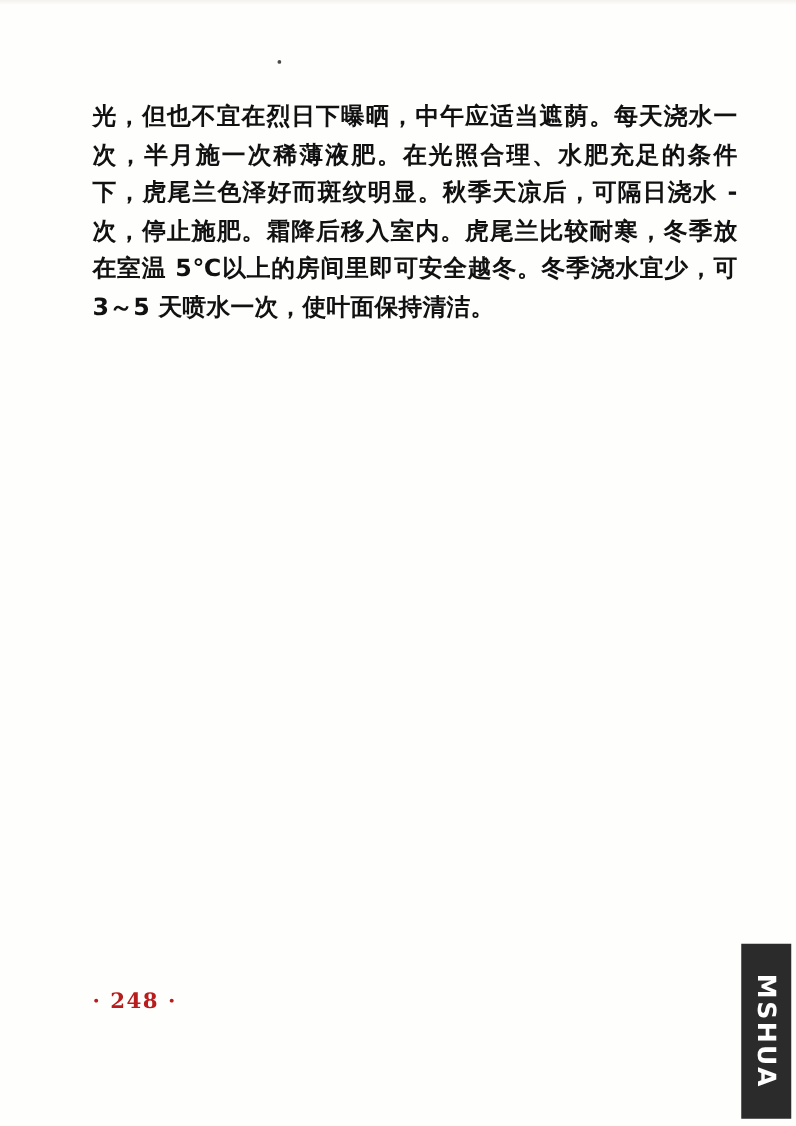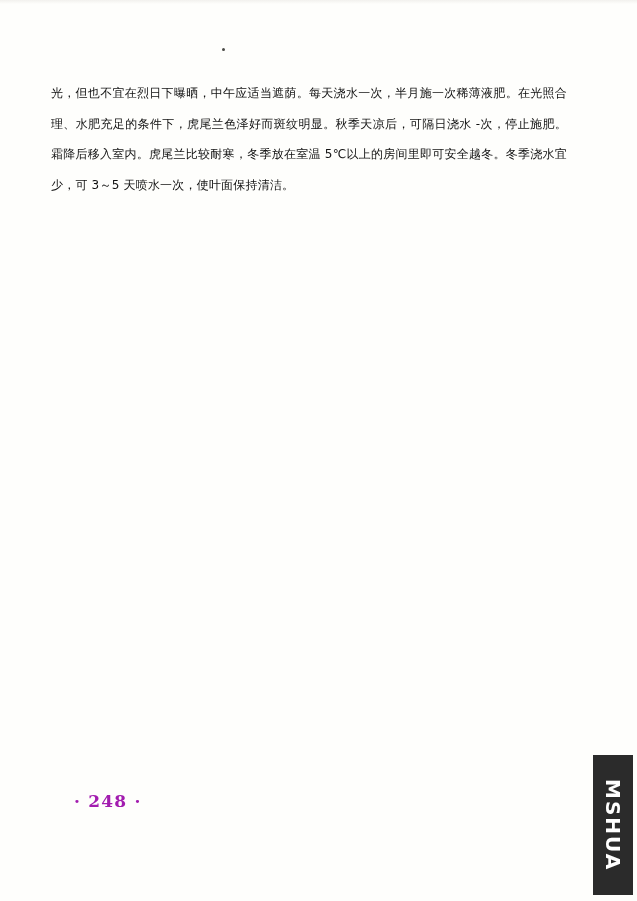--- a/index.html
+++ b/index.html
@@ -31,45 +31,45 @@
     position: absolute;
     left: 222px;
     top: 48px;
     width: 3px;
     height: 3px;
     background: #4a4a46;
     border-radius: 50%;
   }
   .body-text {
     position: absolute;
-    left: 51px;
+    left: 74px;
     top: 78px;
     width: 516px;
     color: #111;
-    font-size: 12px;
+    font-size: 19px;
     line-height: 30.6px;
     letter-spacing: 0.2px;
     text-align: justify;
     text-justify: inter-character;
-    font-weight: 400;
+    font-weight: 700;
   }
   .para {
     margin: 0;
   }
   .para + .para {
     margin-top: 0px;
   }
   .indent {
     text-indent: 2.1em;
   }
   .folio {
     position: absolute;
     left: 74px;
     top: 791px;
-    color: #a21caf;
+    color: #b91c1c;
     font-size: 17px;
     font-weight: 700;
     letter-spacing: 1.2px;
     font-family: "DejaVu Serif", "Liberation Serif", serif;
   }
   .watermark {
     position: absolute;
     right: 4px;
     bottom: 6px;
     width: 40px;

